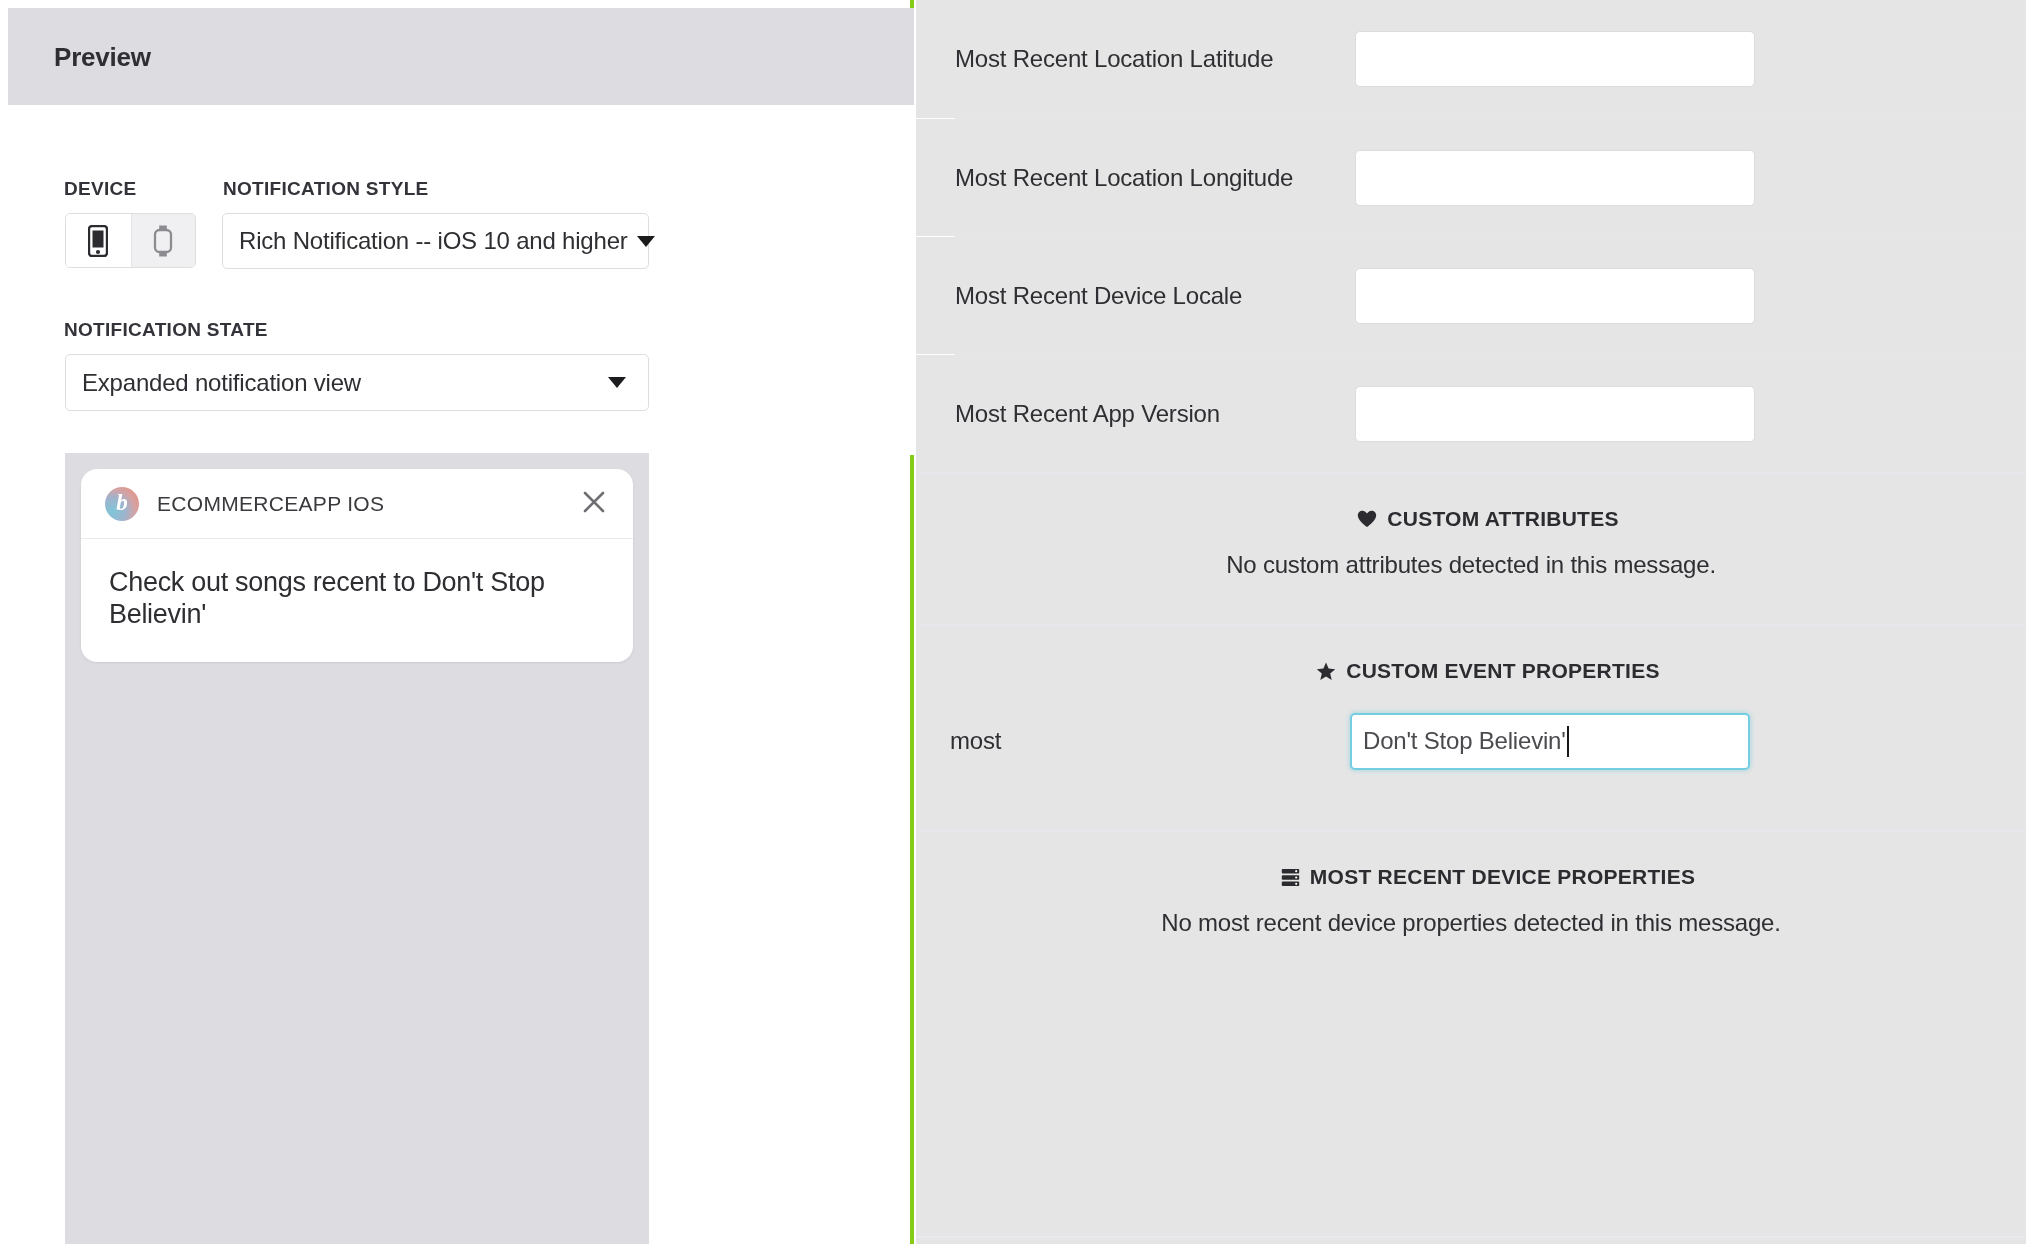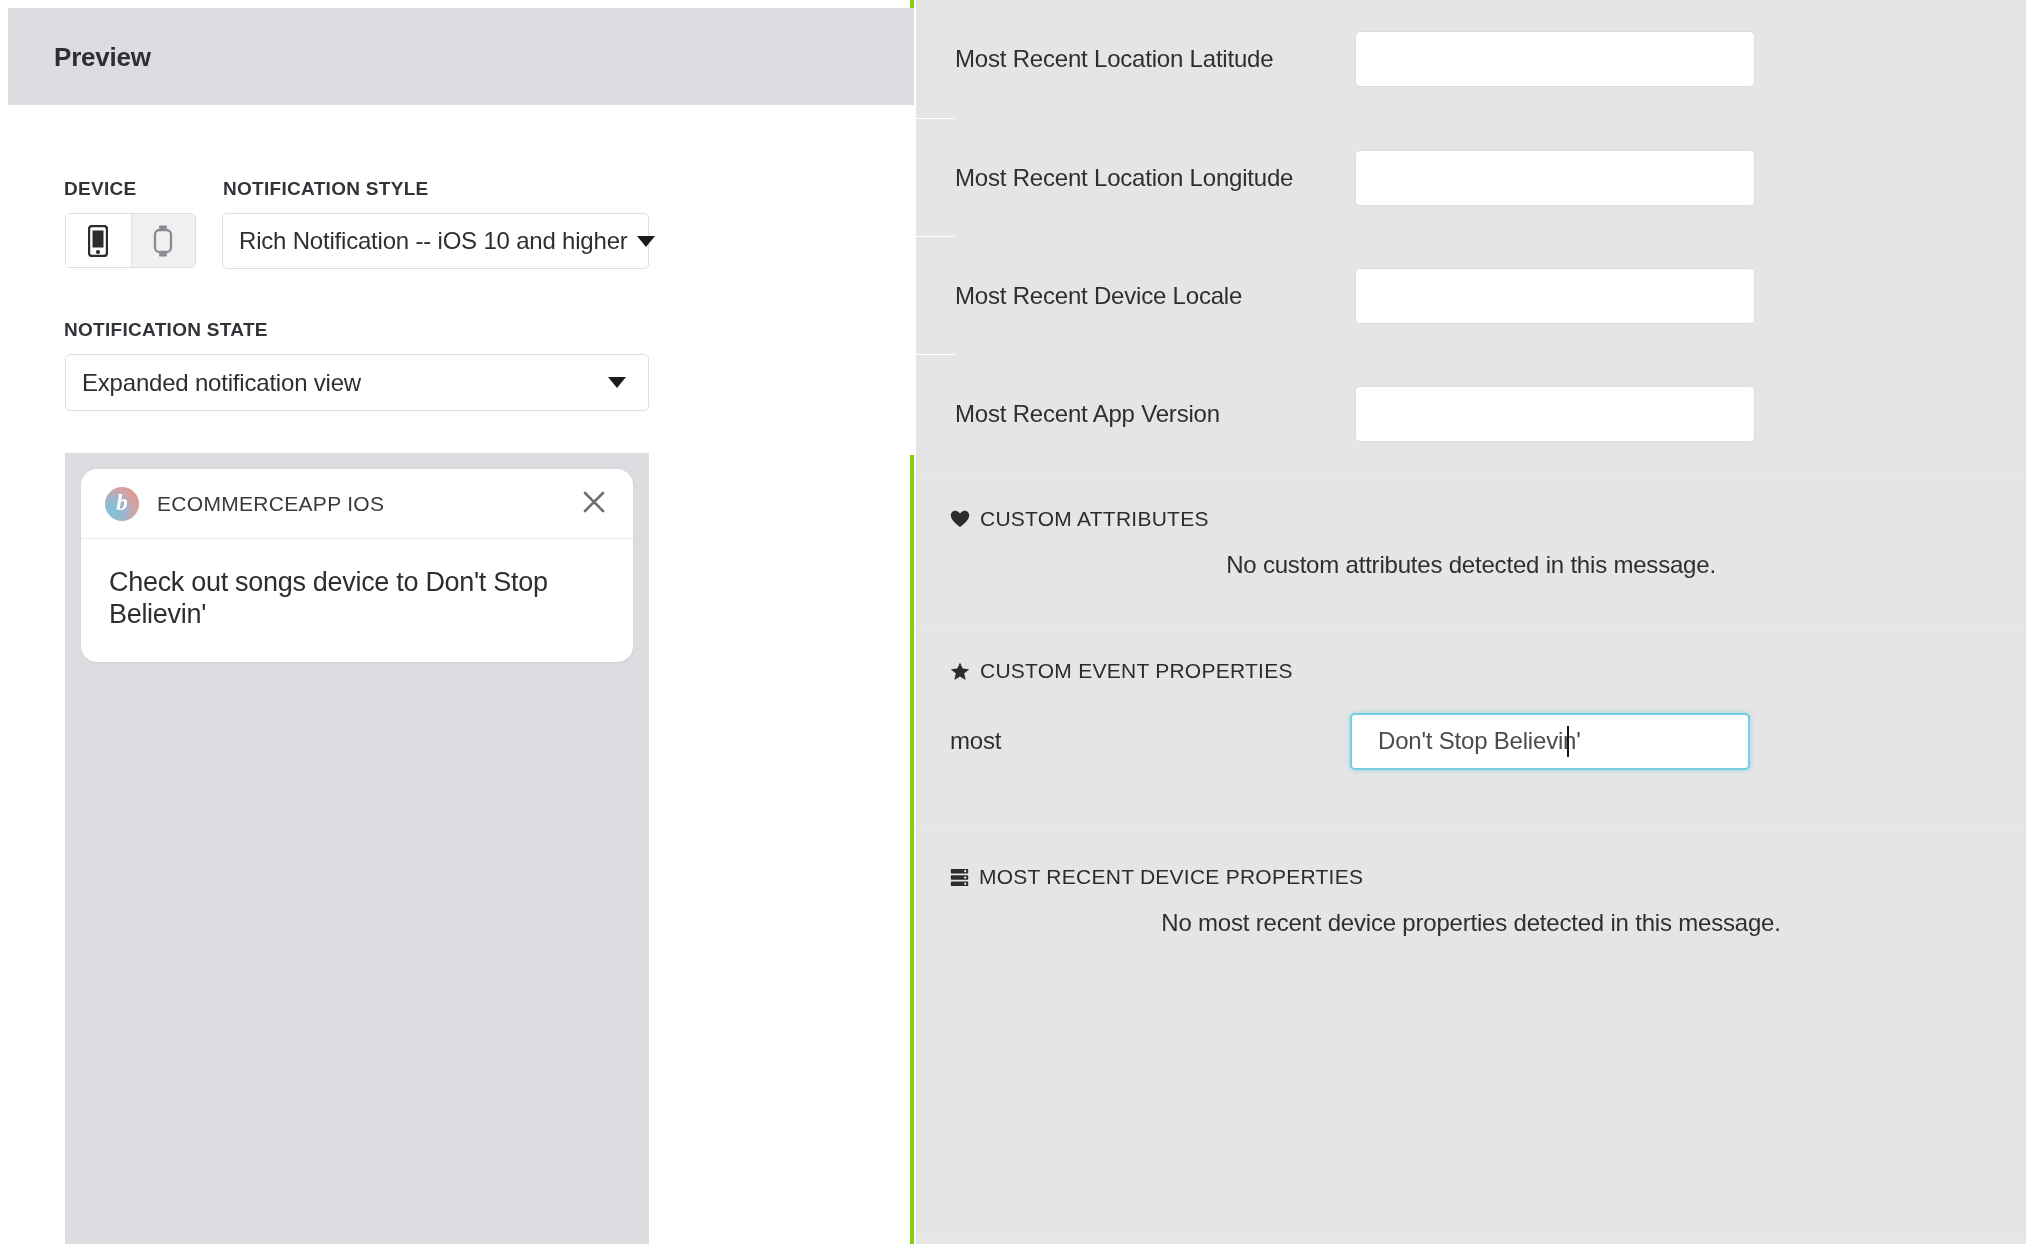--- a/index.html
+++ b/index.html
@@ -304,24 +304,25 @@
     position: relative;
     border-top: 2px solid #e7e7eb;
     padding: 33px 0 30px 0;
   }
 
   .section-title {
     margin-left: 34px;
     display: flex;
     align-items: center;
     font-size: 21px;
-    font-weight: normal;
+    font-weight: bold;
     color: #2c2c30;
     letter-spacing: 0.25px;
     text-transform: uppercase;
+    justify-content: center;
   }
   .section-title .sec-icon {
     margin-right: 10px;
     display: inline-flex;
     align-items: center;
     line-height: 1;
   }
 
   .empty-note {
     margin-top: 20px;
@@ -353,21 +354,21 @@
     width: 400px;
     height: 57px;
     border: 2px solid #74cde0;
     border-radius: 5px;
     background: #ffffff;
     box-shadow: 0 0 4px 1px rgba(116,205,224,0.45);
     font-family: "Liberation Sans", sans-serif;
     font-size: 24px;
     color: #4a4a4f;
     letter-spacing: -0.2px;
-    padding: 0 26px;
+    padding: 0 11px;
     outline: none;
   }
   .caret-bar {
     position: absolute;
     top: 13px;
     height: 31px;
     width: 2px;
     background: #17171a;
   }
 
@@ -446,21 +447,21 @@
             <div class="notif-close">
               <span>
                 <svg width="26" height="26" viewBox="0 0 26 26">
                   <line x1="4" y1="4" x2="22" y2="22" stroke="#6e6e73" stroke-width="2.6" stroke-linecap="round"></line>
                   <line x1="22" y1="4" x2="4" y2="22" stroke="#6e6e73" stroke-width="2.6" stroke-linecap="round"></line>
                 </svg>
               </span>
             </div>
           </div>
 
-          <div class="notif-body">Check out songs device to Don't Stop Believin'</div>
+          <div class="notif-body">Check out songs recent to Don't Stop Believin'</div>
 
         </div>
       </div>
 
     </div>
   </div>
 
   <div class="right-panel">
 
     <div class="attr-row">

